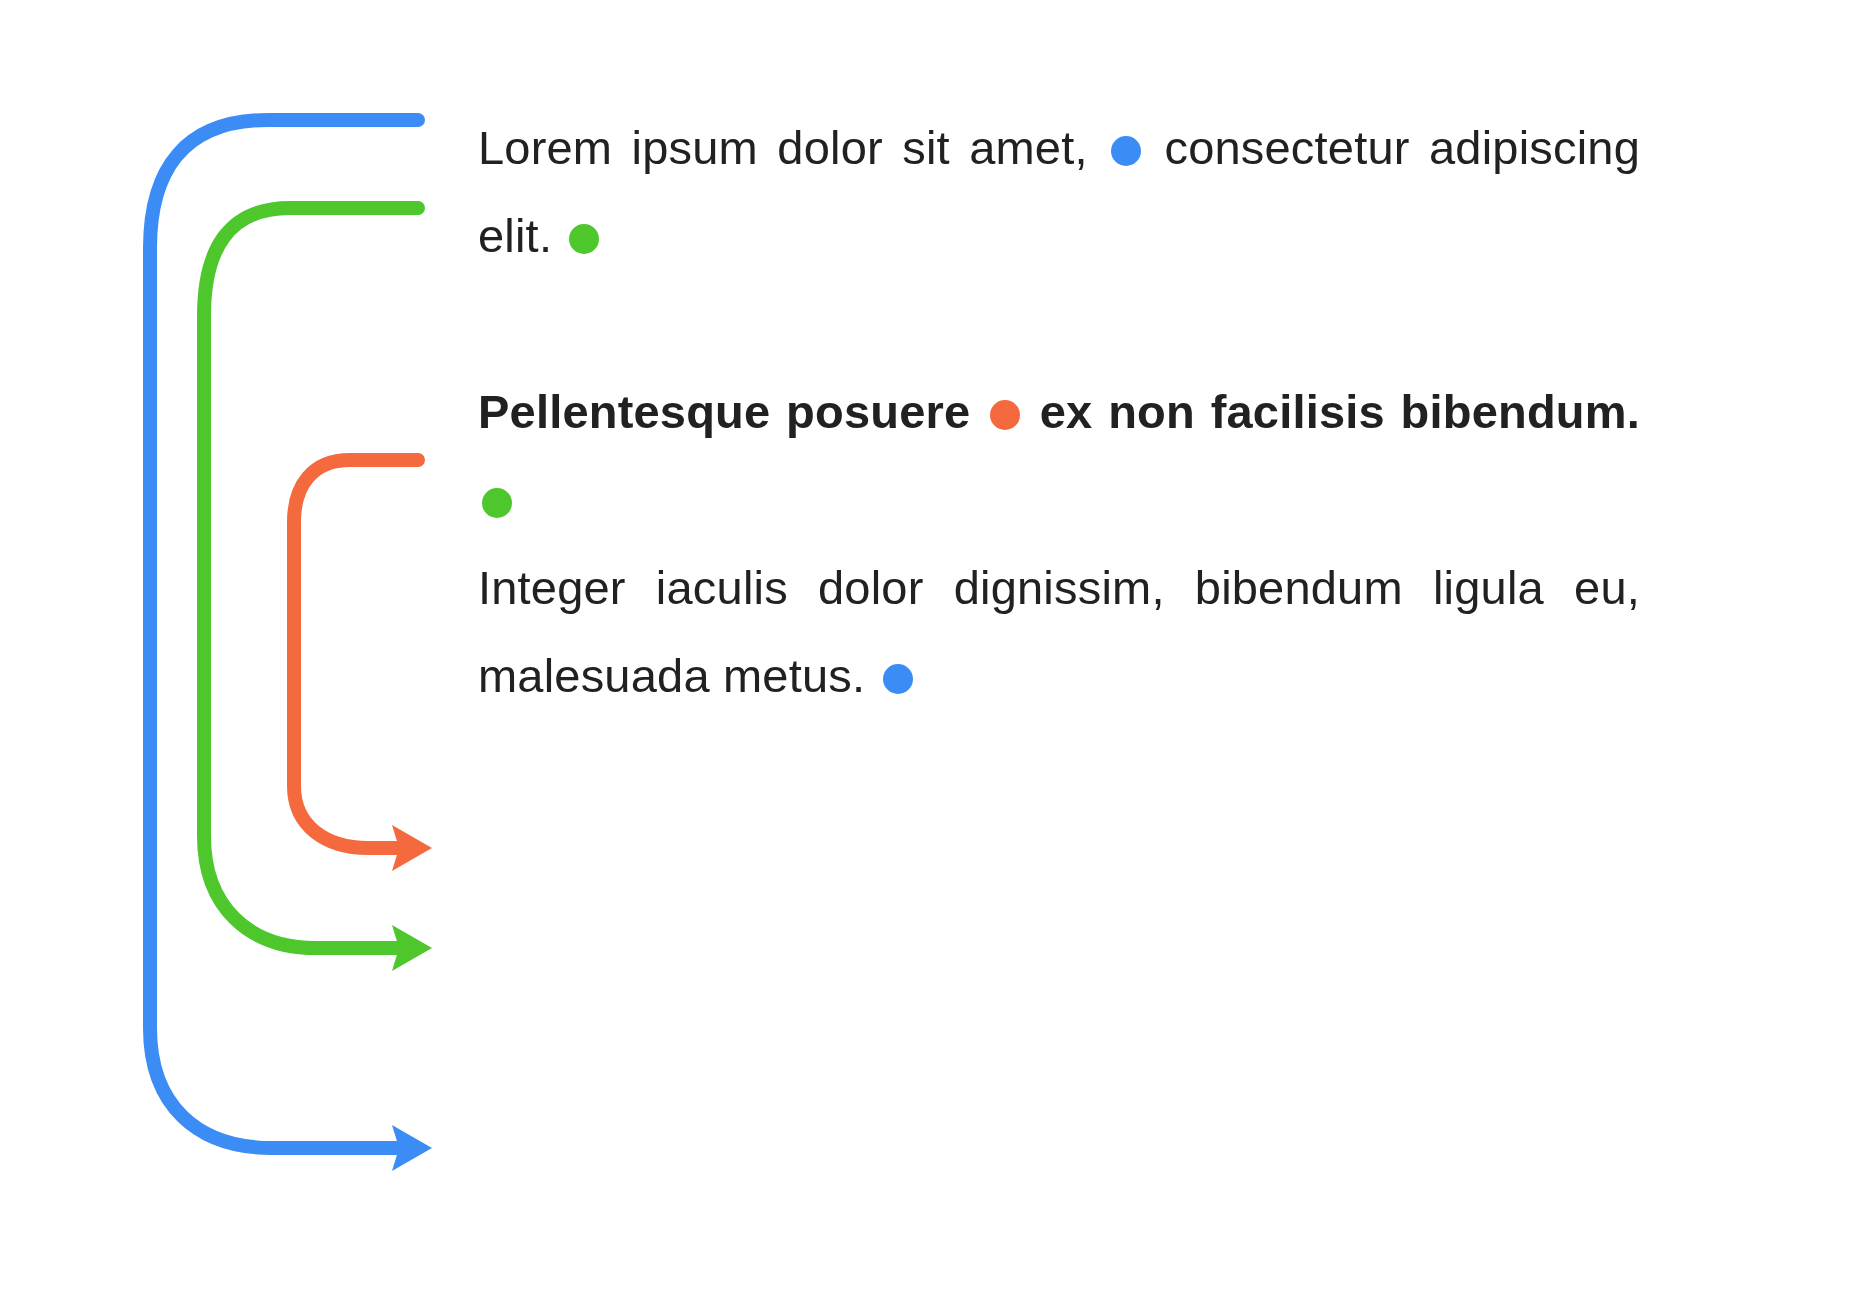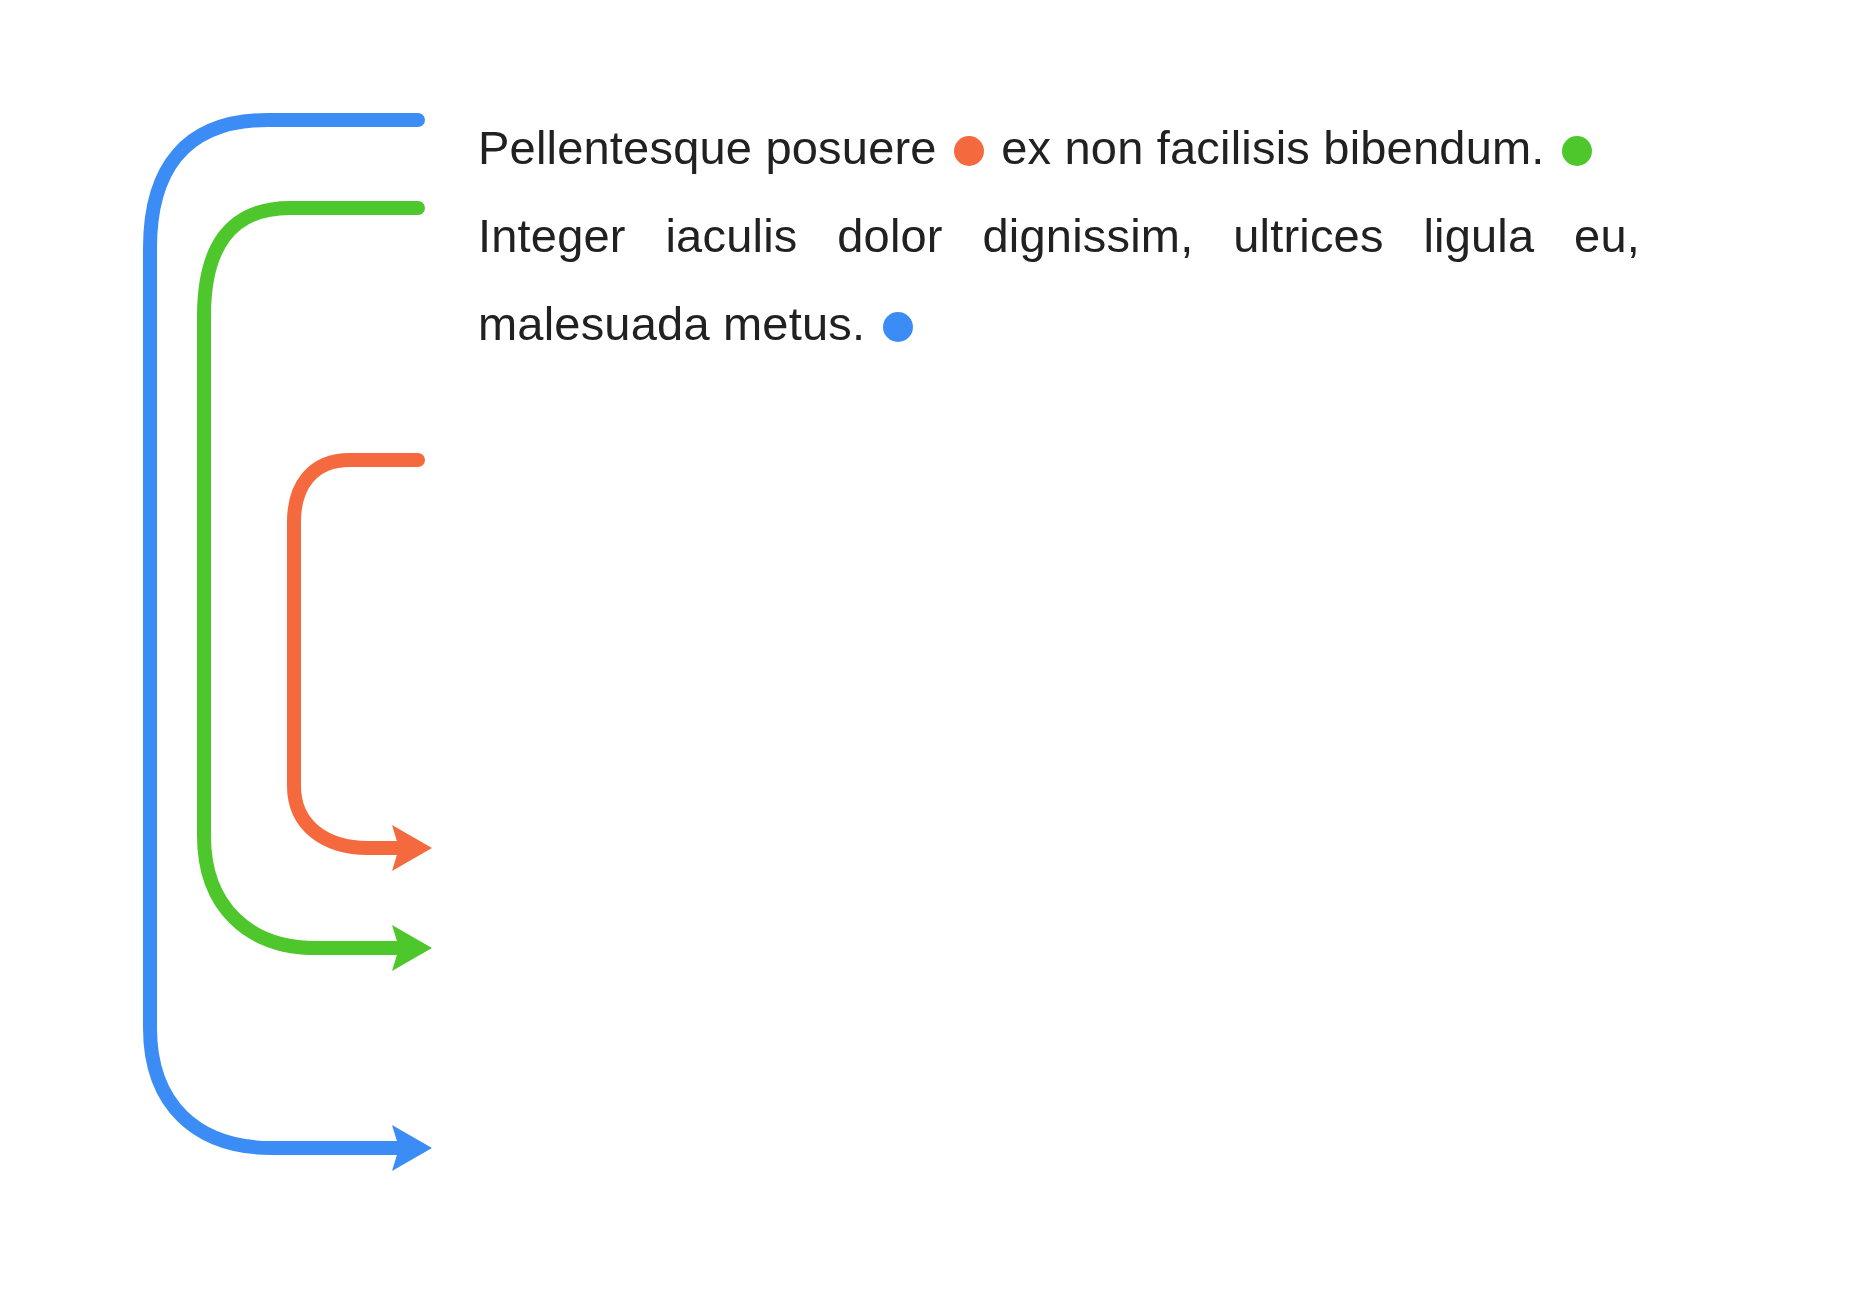--- a/index.html
+++ b/index.html
@@ -37,21 +37,21 @@
     color: #212121;
     font-size: 47px;
     line-height: 88px;
     text-align: justify;
     text-justify: inter-word;
     letter-spacing: 0.2px;
     font-weight: 400;
   }
   .para.p1 { margin-bottom: 88px; }
   .para.p2 { margin-bottom: 88px; }
-  .para.p3 { margin-bottom: 0px; }
+  .para.p3 { margin-bottom: 0px; font-weight: bold; }
   .para.p4 { margin-top: 0px; }
   
   .dot {
     display: inline-block;
     width: 30px;
     height: 30px;
     border-radius: 50%;
     vertical-align: -2px;
     margin: 0 4px;
   }
@@ -91,17 +91,18 @@
                L 350 460
                C 312 460 294 486 294 522
                L 294 786
                C 294 826 326 848 368 848
                L 398 848"></path>
       <path fill="#F4693E" d="M 432 848 L 392 825 L 399 848 L 392 871 Z"></path>
     </g>
   </svg>
 
   <div id="text-layer">
+    <p class="para p1"><span>Lorem ipsum dolor sit amet, </span><span class="dot dot-blue" style="background: rgb(59, 140, 245);"></span><span> consectetur adipiscing elit. </span><span class="dot dot-green" style="background: rgb(77, 199, 43);"></span></p>
     <p class="para p3"><span>Pellentesque posuere </span><span class="dot dot-orange" style="background: rgb(244, 105, 62);"></span><span> ex non facilisis bibendum. </span><span class="dot dot-green" style="background: rgb(77, 199, 43);"></span></p>
-    <p class="para p4"><span>Integer iaculis dolor dignissim, ultrices ligula eu, malesuada metus. </span><span class="dot dot-blue" style="background: rgb(59, 140, 245);"></span></p>
+    <p class="para p4"><span>Integer iaculis dolor dignissim, bibendum ligula eu, malesuada metus. </span><span class="dot dot-blue" style="background: rgb(59, 140, 245);"></span></p>
   </div>
 
 </div>
 
 </body></html>

